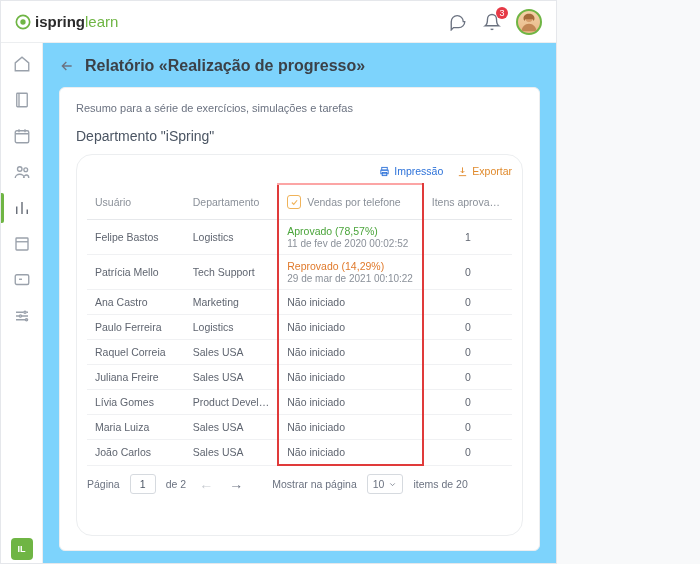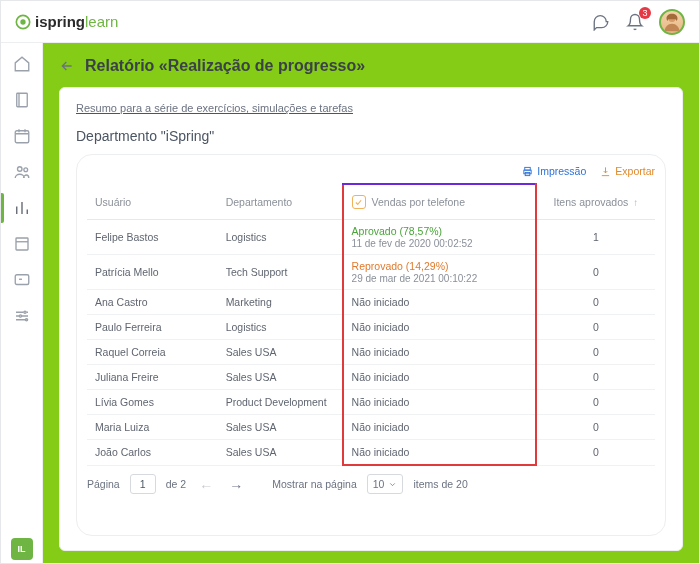--- a/index.html
+++ b/index.html
@@ -1,57 +1,57 @@
 <!DOCTYPE html>
 <html><head>
 <meta charset="utf-8">
 <style>
   * { box-sizing: border-box; margin: 0; padding: 0; }
   html, body { font-family: -apple-system, BlinkMacSystemFont, "Segoe UI", Arial, sans-serif; font-size: 12px; color: #4b5563; background: #f8f9fa; }
-  .app { width: 700px; height: 564px; display: flex; flex-direction: column; background: #fff; border:1px solid #e5e7eb; }
+  .app { width: 557px; height: 564px; display: flex; flex-direction: column; background: #fff; border:1px solid #e5e7eb; }
   .topbar { height: 42px; display: flex; align-items: center; justify-content: space-between; padding: 0 14px; border-bottom: 1px solid #eceef0; }
   .logo { display: flex; align-items: center; gap: 0; font-weight: 600; font-size: 15px; }
   .logo svg { width: 16px; height: 16px; margin-right: 4px; }
   .logo .ispring { color: #2b2b2b; font-weight: 600; }
   .logo .learn { color: #6fb544; font-weight: 500; }
   .topbar-right { display: flex; align-items: center; gap: 14px; }
   .icon-btn { position: relative; display: inline-flex; align-items: center; justify-content: center; width: 20px; height: 20px; color: #6b7280; cursor: pointer; }
   .badge { position: absolute; top: -5px; right: -6px; background: #e63946; color: #fff; font-size: 9px; line-height: 12px; min-width: 12px; height: 12px; border-radius: 6px; text-align: center; padding: 0 2px; }
   .avatar { width: 26px; height: 26px; border-radius: 50%; background: linear-gradient(#f3d2a8,#e9b887); border: 2px solid #6fb544; overflow: hidden; display:flex; align-items:flex-end; justify-content:center;}
   .avatar svg { width: 22px; height: 22px; }
   .body { flex: 1; display: flex; min-height: 0; }
   .sidebar { width: 42px; border-right: 1px solid #eceef0; display: flex; flex-direction: column; align-items: center; padding-top: 10px; gap: 14px; position:relative;}
   .side-ico { width: 22px; height: 22px; display: flex; align-items: center; justify-content: center; color: #9aa1ab; cursor: pointer; }
   .side-ico.active { color: #5f6570; position:relative;}
   .side-ico.active::before { content:""; position:absolute; left:-10px; top:-4px; bottom:-4px; width:3px; background:#6fb544; border-radius:0 2px 2px 0;}
   .side-bottom { margin-top:auto; margin-bottom:3px; width:22px; height:22px; border-radius:4px; background:#6fb544; color:#fff; display:flex; align-items:center; justify-content:center; font-size:9px; font-weight:700;}
-  .main { flex:1; background:#84cc16; padding: 14px 16px 12px 16px; display:flex; flex-direction:column; min-width:0; overflow:hidden;}
+  .main { flex:1; background:#7dd3fc; padding: 14px 16px 12px 16px; display:flex; flex-direction:column; min-width:0; overflow:hidden;}
   .page-title-row { display:flex; align-items:center; gap:10px; margin-bottom:12px; }
   .back-arrow { color:#6b7280; cursor:pointer; display:inline-flex;}
   .page-title { font-size:16px; font-weight:600; color:#3b4148; }
   .card { background:#fff; border:1px solid #eceef0; border-radius:6px; padding:14px 16px; flex:1; display:flex; flex-direction:column; min-height:0;}
-  .card-top { display:flex; align-items:center; justify-content:space-between; margin-bottom:14px;text-decoration:underline;}
+  .card-top { display:flex; align-items:center; justify-content:space-between; margin-bottom:14px;}
   .summary { font-size:11px; color:#6b7280; }
   .edit-btn { display:flex; align-items:center; gap:6px; border:1px solid #d6dadf; border-radius:4px; padding:6px 10px; font-size:11px; color:#4b5563; cursor:pointer; background:#fff;}
   .dept-title { font-size:14px; color:#4b5563; font-weight:500; margin-bottom:10px;}
   .table-wrap { border:1px solid #eceef0; border-radius:16px; padding:10px 10px 8px; flex:1; display:flex; flex-direction:column; min-height:0;}
   .table-actions { display:flex; justify-content:flex-end; gap:14px; margin-bottom:6px; font-size:10.5px;}
   .link { color:#2d72d9; cursor:pointer; display:inline-flex; align-items:center; gap:4px;}
   .link.orange { color:#e08a2c; }
   table { width:100%; border-collapse:collapse; table-layout:fixed; font-size:10.5px;}
   th, td { text-align:left; padding:6px 8px; border-bottom:1px solid #f0f1f3; color:#5f6570; overflow:hidden; white-space:nowrap; text-overflow:ellipsis;}
   th { font-weight:500; color:#8a9099; font-size:10.5px; border-bottom:1px solid #e6e8eb; padding-top:10px; padding-bottom:10px;}
   th .sort { color:#aeb3bb; margin-left:2px; font-size:10px;}
   .col-user { width:23%; }
   .col-dept { width:22%; }
   .col-phone { width:34%; }
   .col-appr { width:21%; text-align:center;}
   td.col-appr { text-align:center; }
   .hl-col { border-left:2px solid #e03a3a; border-right:2px solid #e03a3a; }
-  th.hl-col { border-top:2px solid #6d28d9; }
+  th.hl-col { border-top:2px solid #fca5a5; }
   tr:last-child td.hl-col { border-bottom:2px solid #e03a3a; }
   .ph-head { display:flex; align-items:center; gap:6px; color:#8a9099;}
   .ph-head .chip { width:14px; height:14px; border:1px solid #f0b35a; border-radius:3px; display:flex; align-items:center; justify-content:center;}
   .ph-head .chip svg { width:9px; height:9px; stroke:#f0b35a; }
   .status-ok { color:#4aa43a; }
   .status-bad { color:#e07a2c; }
   .sub { color:#8a9099; font-size:10px; display:block; margin-top:1px;}
   .two-line td { padding-top:5px; padding-bottom:5px; }
   .pager { display:flex; align-items:center; gap:10px; margin-top:8px; font-size:10.5px; color:#6b7280;}
   .pg-input { width:26px; height:20px; border:1px solid #d6dadf; border-radius:3px; text-align:center; font-size:10.5px; color:#4b5563;}

